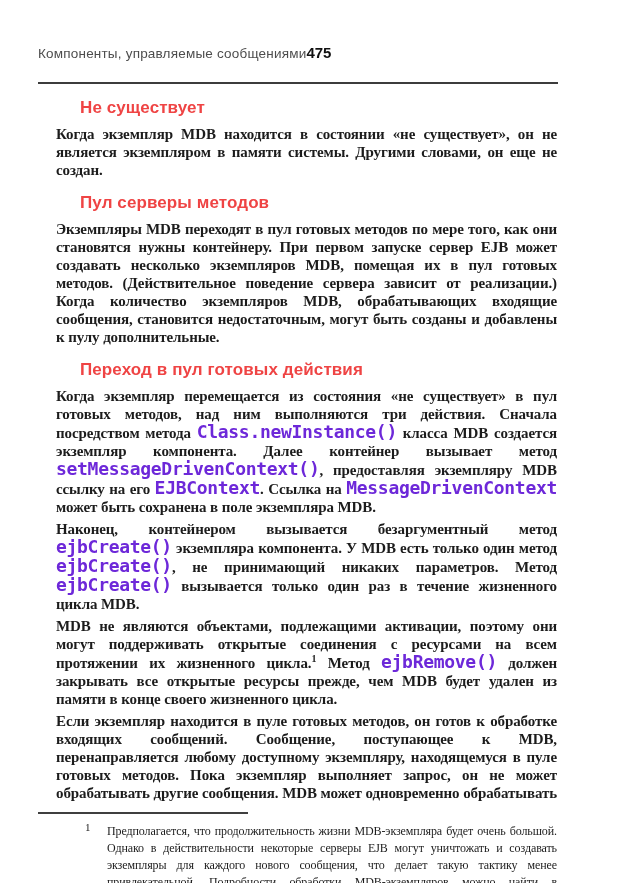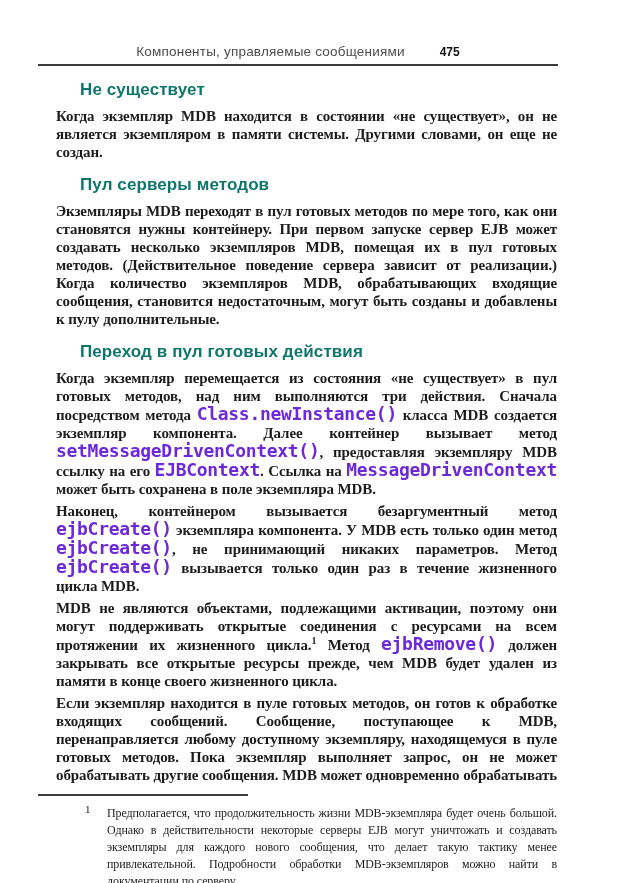--- a/index.html
+++ b/index.html
@@ -9,47 +9,46 @@
     box-sizing:border-box;
     background:#ffffff;
     overflow:hidden;
     font-family:"Liberation Serif", serif;
     color:#1c1c1c;
   }
   
   .header{
     margin:44px 66px 0 38px;
     display:flex;
-    justify-content:center;
+    justify-content:flex-start;
     align-items:flex-end;
     border-bottom:2px solid #3c3c3c;
-    padding-bottom:5px;
-    gap:35px;
+    padding-bottom:21px;
   }
   .head-title{
     font-family:"Liberation Sans", sans-serif;
     font-size:13.5px;
     color:#4d4d4d;
     letter-spacing:0.2px;
   }
   .page-num{
     font-family:"Liberation Sans", sans-serif;
-    font-size:12px;
+    font-size:15px;
     font-weight:bold;
     color:#111111;
   }
   
   .content{
     margin:12px 67px 0 56px;
   }
   .sec-heading{
     font-family:"Liberation Sans", sans-serif;
     font-size:17px;
     font-weight:bold;
-    color:#0f766e;
+    color:#ef4444;
     line-height:20px;
     margin:14px 0 7px 0;
     padding-left:24px;
     letter-spacing:0.1px;
   }
   .body-par{
     font-size:15px;
     line-height:18px;
     text-align:justify;
     margin:0 0 4px 0;

